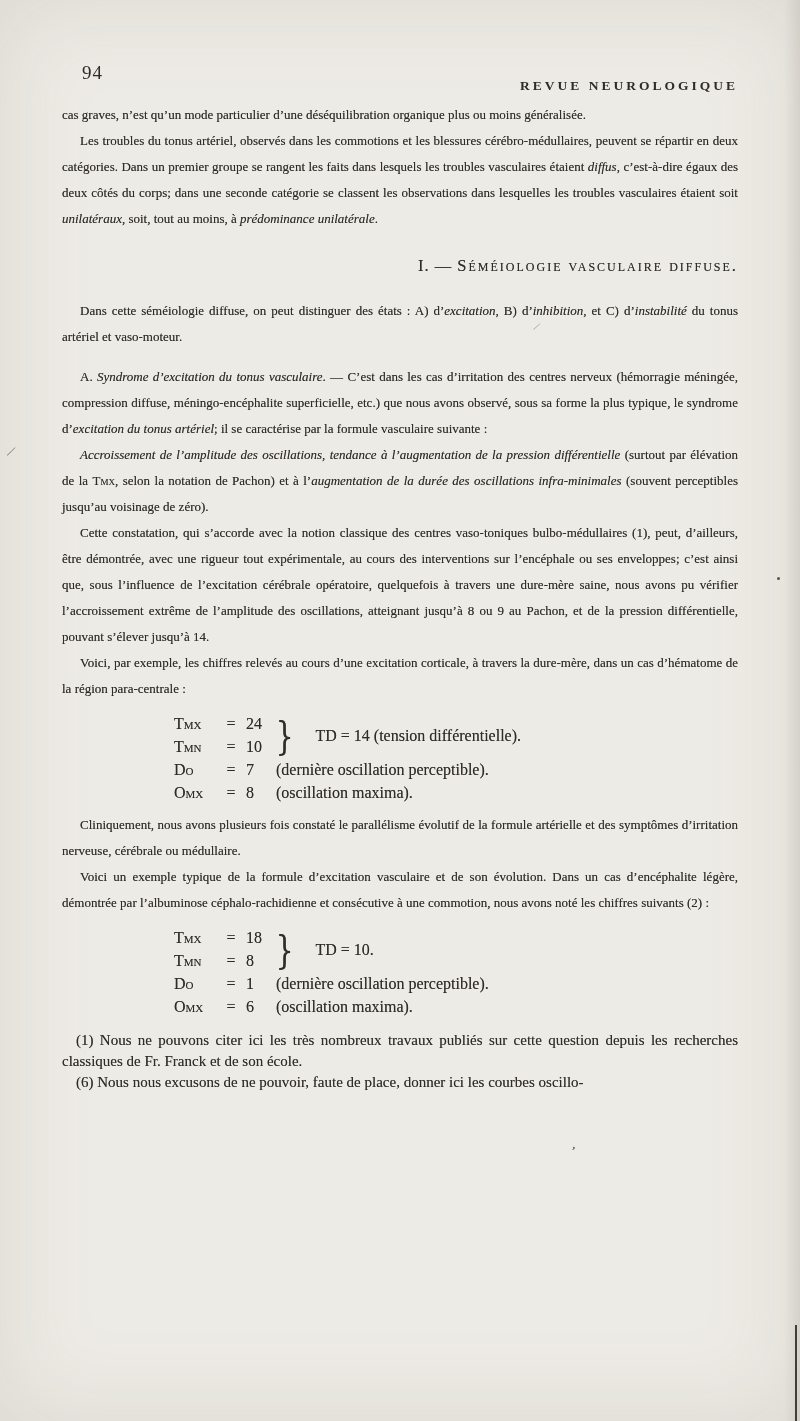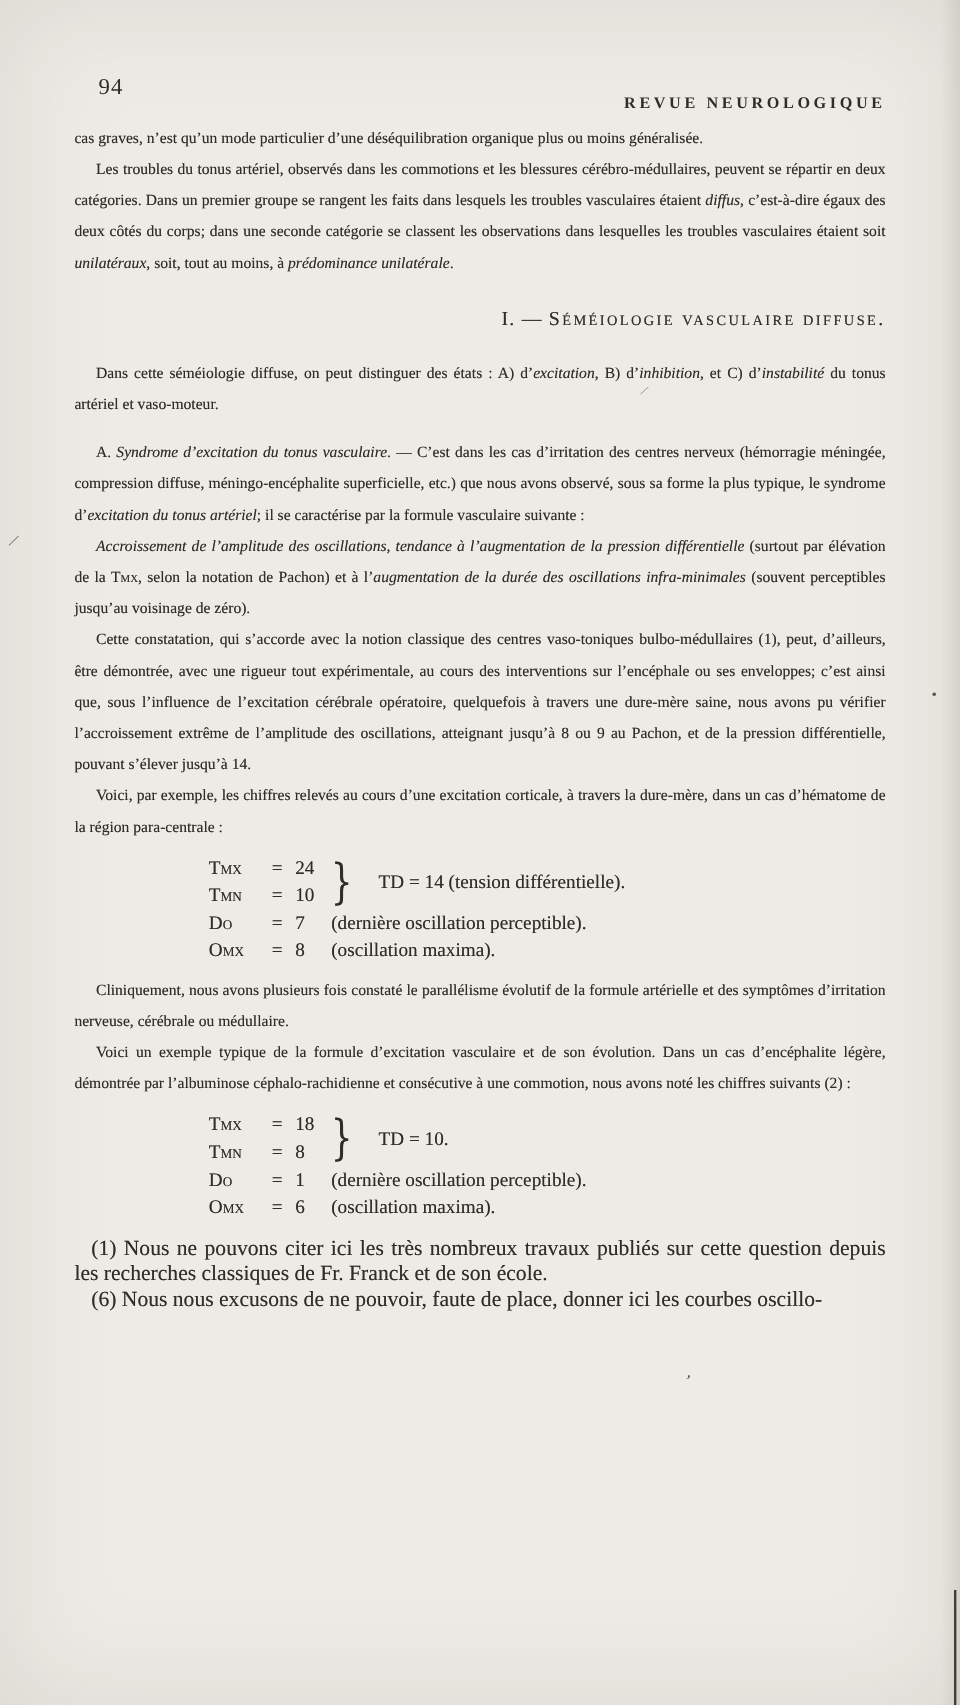--- a/index.html
+++ b/index.html
@@ -61,21 +61,21 @@
   .f-val{display:inline-block;width:20px;text-align:left;}
   .f-note{margin-left:10px;}
   .f-brace{
     font-size:40px;font-weight:400;line-height:0.9;
     margin:0 2px 0 6px;transform:scaleX(0.7);
     font-family:"DejaVu Serif",serif;
   }
   .f-td{margin-left:16px;}
   
   .footnotes{margin-top:12px;}
-  .footnotes p.para{font-size:18px;line-height:21px;text-indent:14px;}
+  .footnotes p.para{font-size:15px;line-height:21px;text-indent:14px;}
   
   .artifact{position:absolute;pointer-events:none;color:#6b6862;}
   .art-slash-left{left:10px;top:444px;font-size:14px;transform:rotate(10deg);}
   .art-slash-left::before{content:"\2044";}
   .art-slash-heading{left:536px;top:320px;font-size:11px;color:#8d897f;transform:rotate(12deg);}
   .art-slash-heading::before{content:"\2044";}
   .art-speck{left:777px;top:577px;width:3px;height:3px;background:#55524c;border-radius:50%;}
   .art-tick{left:570px;top:1144px;font-size:14px;color:#4d4a45;transform:rotate(18deg);}
   .art-tick::before{content:"\2019";}
   .edge-shadow{

